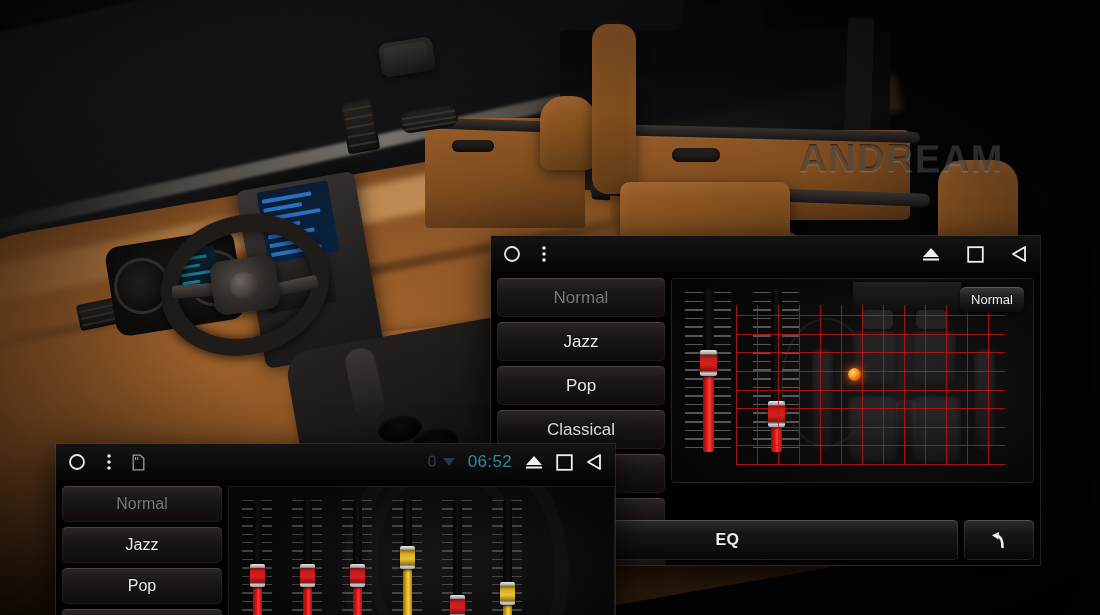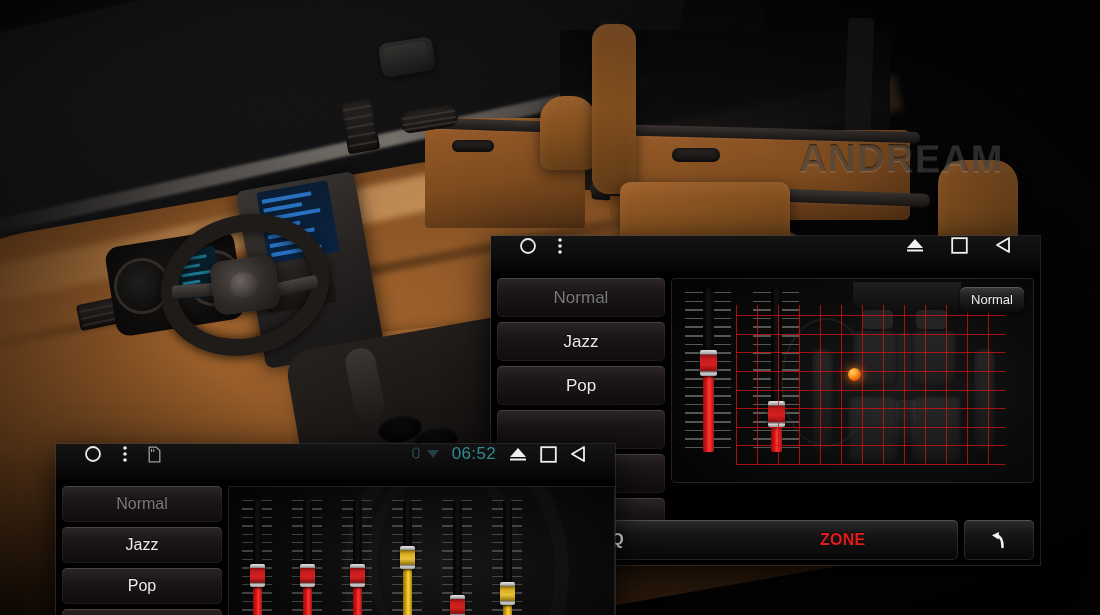--- a/index.html
+++ b/index.html
@@ -265,22 +265,22 @@
   .win {
     position:absolute;
     background:#000;
     box-shadow: 0 0 0 1px rgba(70,70,70,.45), 0 10px 34px rgba(0,0,0,.85);
     overflow:hidden;
   }
   .statusbar {
     position:relative;
     height:36px;
     background: linear-gradient(180deg,#141414 0%, #050505 100%);
-    display:flex; align-items:flex-start;
-    padding: 0 28px;
+    display:flex; align-items:center;
+    padding: 0 12px;
     color:#e8e8e8;
   }
   .sb-left { display:flex; align-items:center; gap:20px; }
   .sb-right { margin-left:auto; display:flex; align-items:center; gap:26px; }
   .ic { display:inline-flex; align-items:center; justify-content:center; }
   .ic svg { display:block; }
   .sb-time {
     font-size:17px; color:#2f8a94; letter-spacing:.02em;
     font-family:"Liberation Sans", sans-serif;
   }
@@ -629,20 +629,23 @@
 
       <div class="presets">
         <div class="preset inactive">
           <span>Normal</span>
         </div>
         <div class="preset">
           <span>Jazz</span>
         </div>
         <div class="preset">
           <span>Pop</span>
+        </div>
+        <div class="preset">
+          <span>Classical</span>
         </div>
         <div class="preset"></div>
         <div class="preset"></div>
         <div class="preset"></div>
       </div>
 
       <div class="zonepanel">
 
         <div class="faders">
           <div class="fader">
@@ -679,21 +682,20 @@
         <div class="grid"></div>
         <div class="balldot" id="balance-dot" style="left: 50.4%; top: 47%;"></div>
 
         <div class="balance-btn">Normal</div>
       </div>
     </div>
 
     <div class="bottombar">
       <div class="modebar">
         <span class="mode-eq">EQ</span>
-        <span class="mode-zone">ZONE</span>
       </div>
       <div class="backbtn">
         <span class="ic">
           <svg width="22" height="22" viewBox="0 0 22 22">
             <path d="M14.5 18 C14.5 10.5 12 7 8.5 6.5" fill="none" stroke="#f2f2f2" stroke-width="2.6" stroke-linecap="round"></path>
             <polygon points="4,6.2 11,3 10.4,10.4" fill="#f2f2f2"></polygon>
           </svg>
         </span>
       </div>
     </div>

